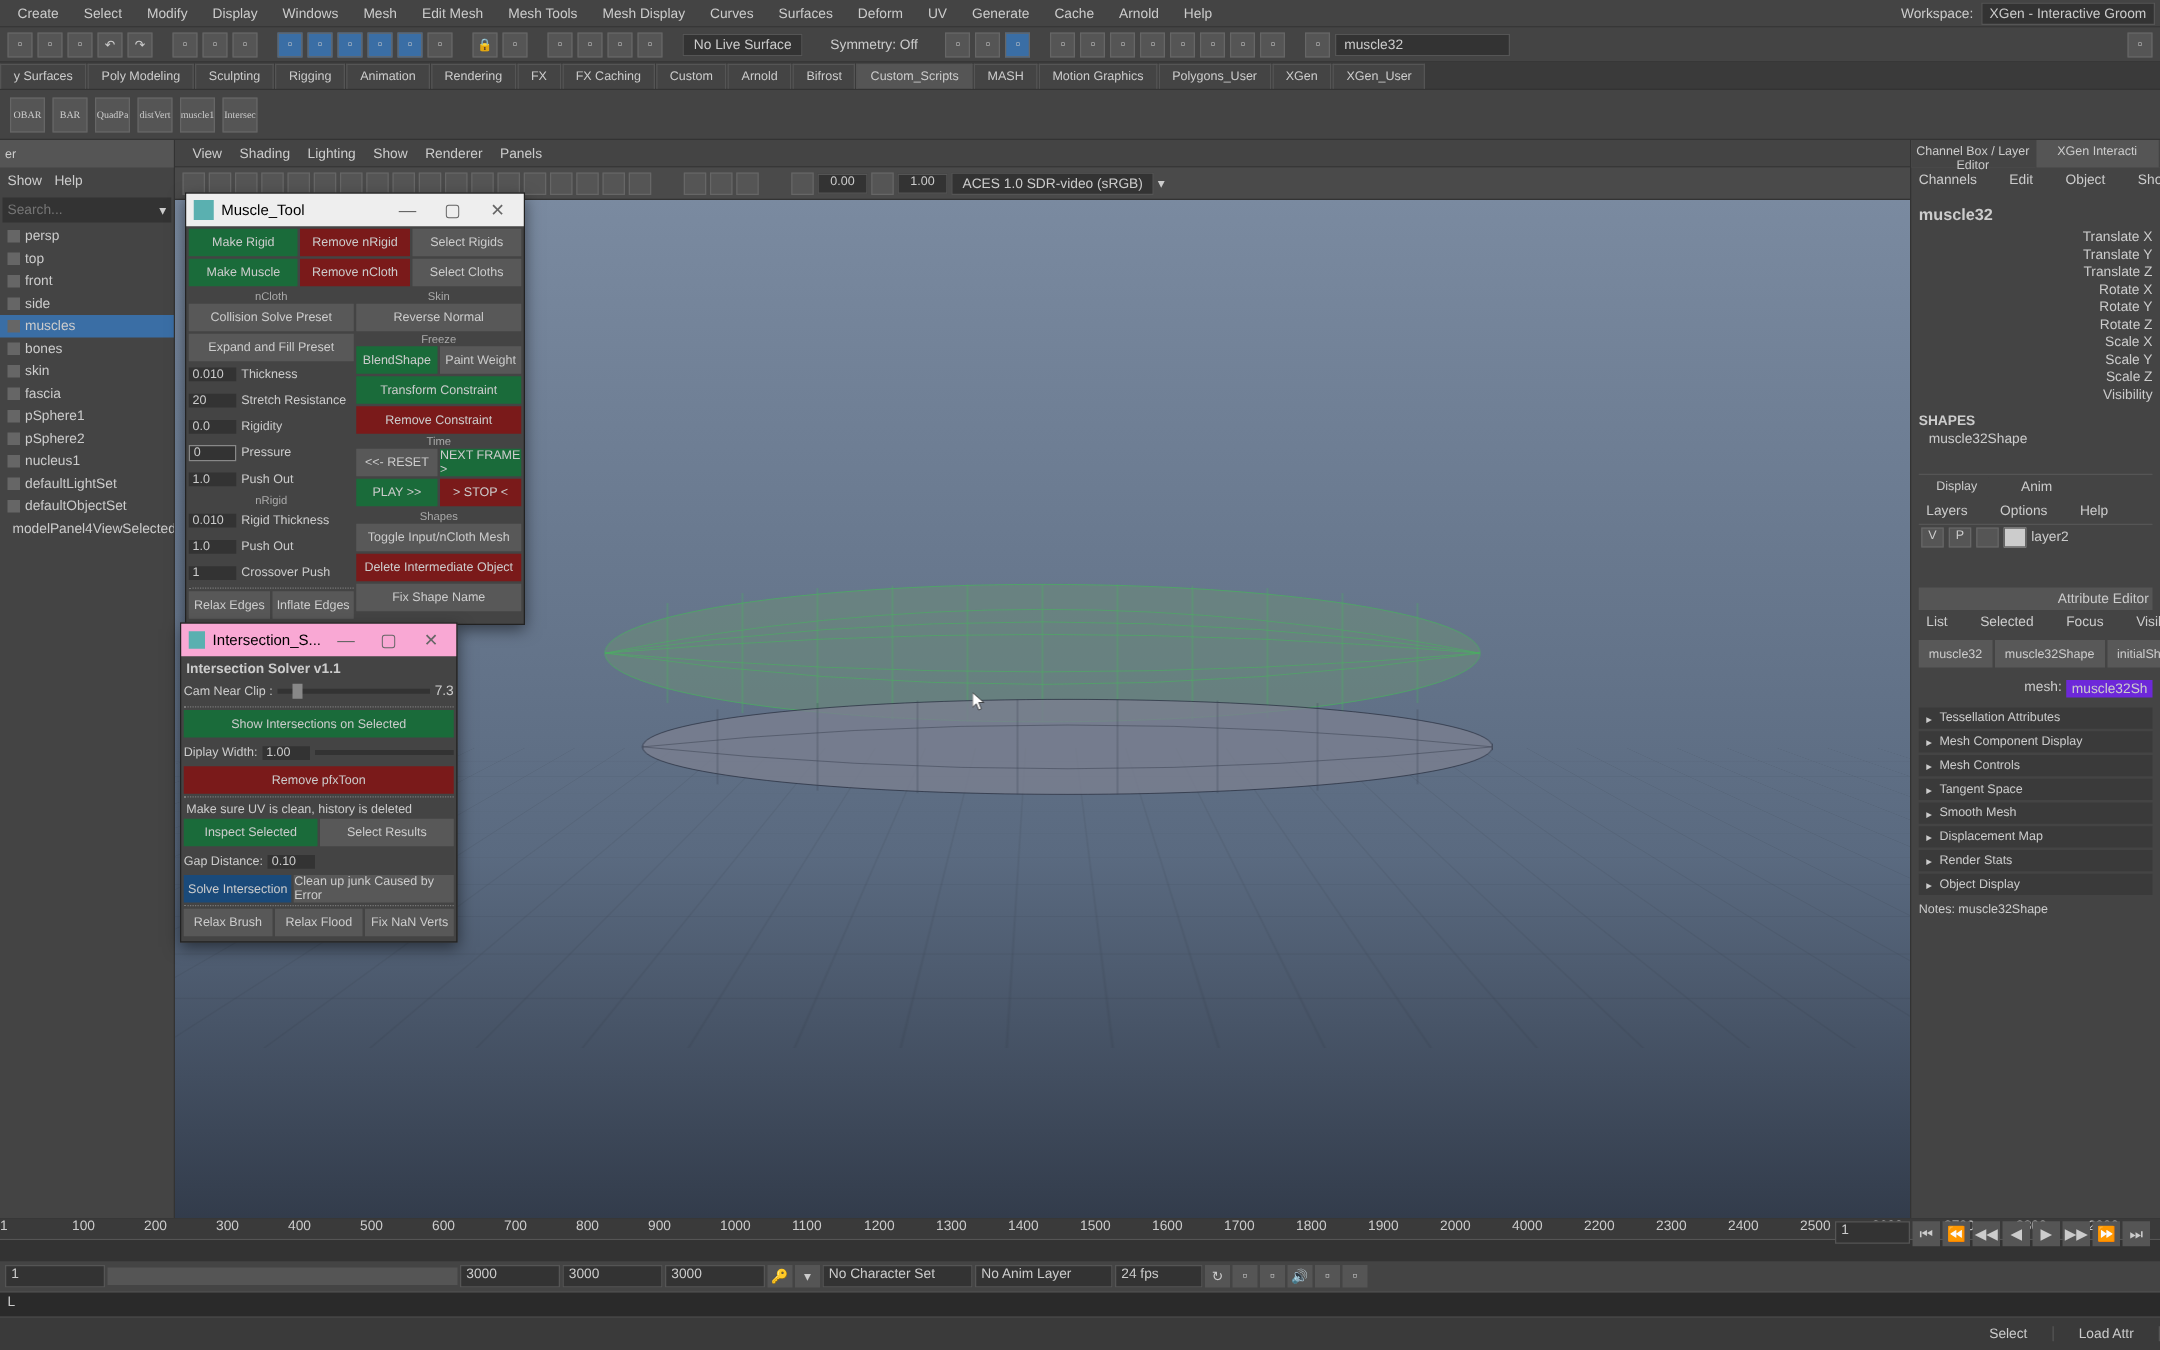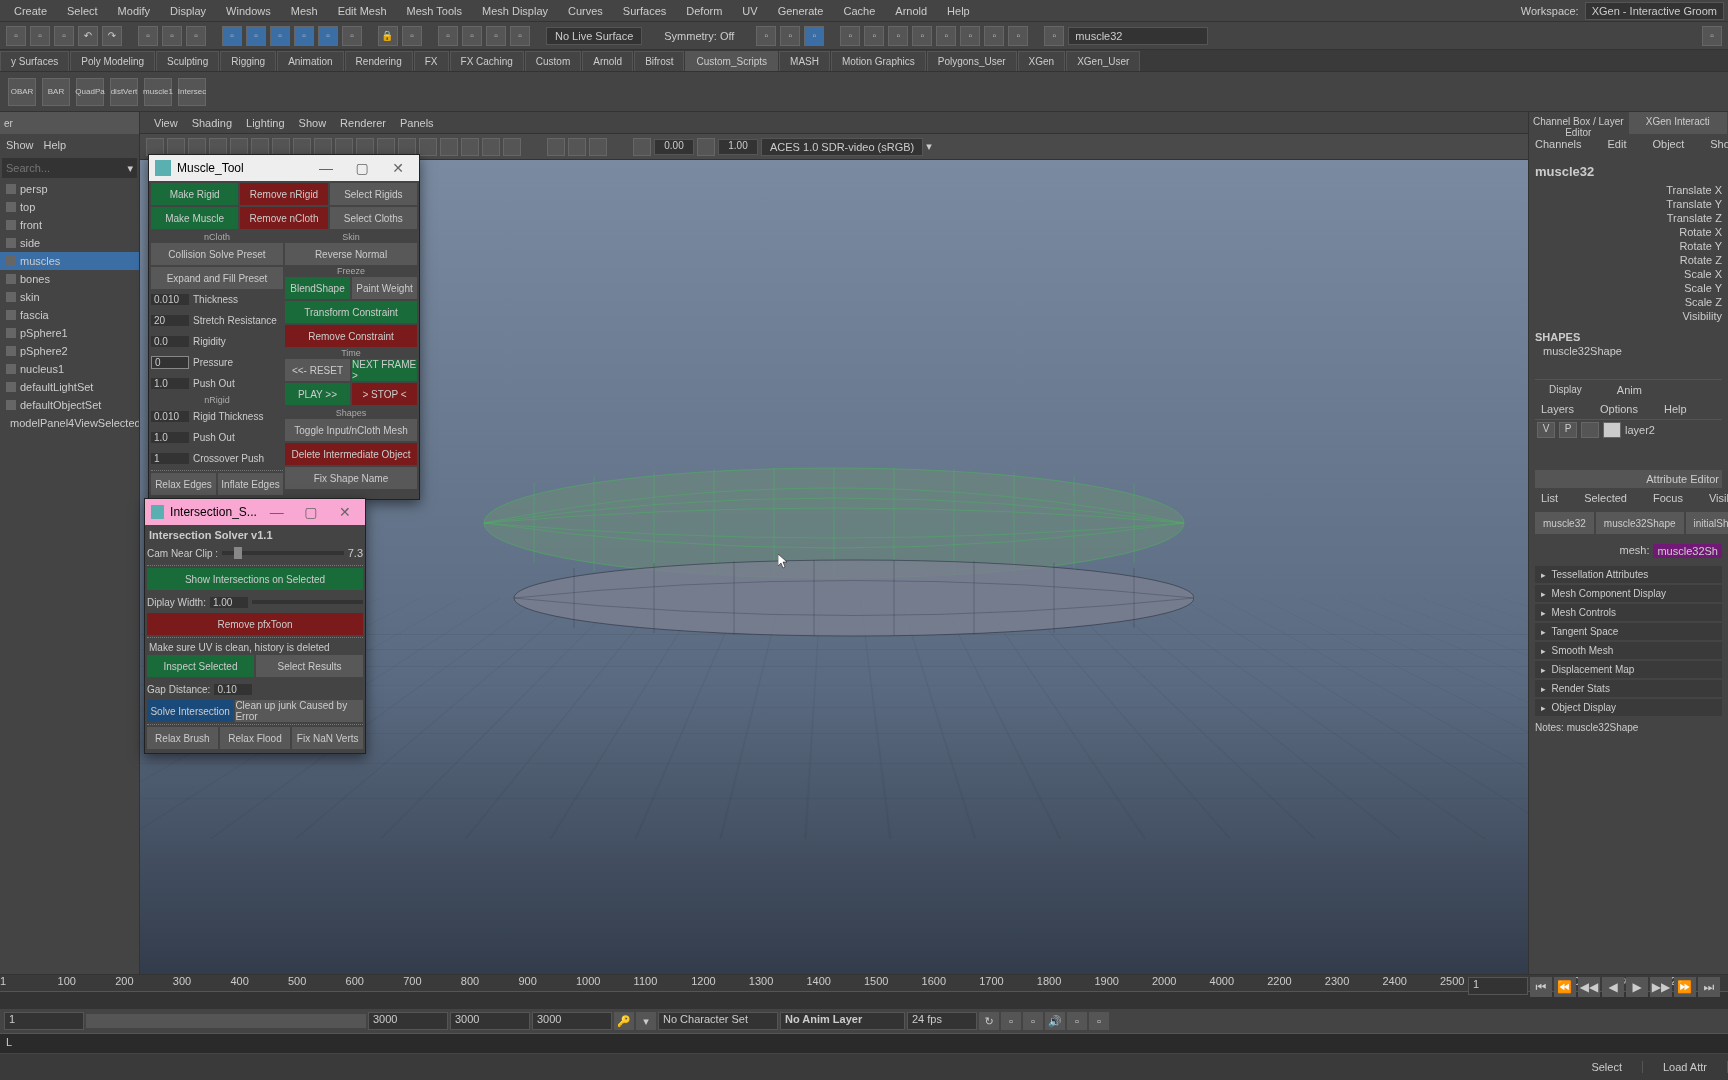--- a/index.html
+++ b/index.html
@@ -13,21 +13,21 @@
 .toolbar { height:28px; background:#444; display:flex; align-items:center; gap:4px; padding:0 6px; border-bottom:1px solid #333; }
 .tb-icon { width:20px; height:20px; background:#555; border:1px solid #666; display:flex; align-items:center; justify-content:center; font-size:10px; }
 .tb-icon.blue { background:#3a6ea5; }
 .tb-sep { width:8px; }
 
 .shelf-tabs { height:22px; background:#3a3a3a; display:flex; align-items:flex-end; border-bottom:1px solid #333; }
 .shelf-tab { padding:4px 10px; background:#444; border:1px solid #555; border-bottom:none; margin-right:1px; font-size:10px; cursor:pointer;}
 .shelf-tab.active { background:#555; }
 .shelf-icons { height:40px; background:#444; display:flex; align-items:center; gap:6px; padding:0 8px; border-bottom:1px solid #333;}
 .shelf-ico { width:28px; height:28px; background:#555; border:1px solid #666; display:flex; flex-direction:column; align-items:center; justify-content:center; font-size:8px;}
-.shelf-ico span{font-size:8px;}
+.shelf-ico span{font-size:8px;font-family:Liberation Serif, serif;}
 
 .main { position:absolute; top:112px; bottom:44px; left:0; right:0; display:flex; }
 
 .left-panel { width:140px; background:#444; border-right:1px solid #333; display:flex; flex-direction:column; }
 .left-head { height:22px; background:#555; display:flex; align-items:center; padding:0 4px; font-size:10px;}
 .left-sub { height:22px; display:flex; align-items:center; gap:10px; padding:0 6px;}
 .search { height:20px; background:#333; margin:2px; display:flex; align-items:center; padding:0 4px;}
 .search input{ background:transparent; border:none; outline:none; width:100%; color:#ccc; font-size:11px;}
 .outliner { flex:1; overflow:auto; font-size:11px;}
 .outliner .row{ padding:3px 6px; display:flex; align-items:center; gap:4px;}
@@ -421,21 +421,21 @@
         <span>Visibility</span>
         <span>Dis</span>
       </div>
       <div style="display:flex; gap:2px; padding:4px 0;">
         <div class="btn grey" style="flex:0 0 auto; padding:0 8px;">muscle32</div>
         <div class="btn grey" style="flex:0 0 auto; padding:0 8px;">muscle32Shape</div>
         <div class="btn grey" style="flex:0 0 auto; padding:0 8px;">initialSh</div>
       </div>
       <div style="display:flex; justify-content:flex-end; gap:4px; padding:6px 0;">
         <span>mesh:</span>
-        <div style="background:#701a75; padding:1px 4px;">muscle32Sh</div>
+        <div style="background:#6d28d9; padding:1px 4px;">muscle32Sh</div>
       </div>
       <div class="sec-head">Tessellation Attributes</div>
       <div class="sec-head">Mesh Component Display</div>
       <div class="sec-head">Mesh Controls</div>
       <div class="sec-head">Tangent Space</div>
       <div class="sec-head">Smooth Mesh</div>
       <div class="sec-head">Displacement Map</div>
       <div class="sec-head">Render Stats</div>
       <div class="sec-head">Object Display</div>
       <div style="padding:6px 0; font-size:10px;">Notes: muscle32Shape</div>
@@ -623,21 +623,21 @@
   <div class="tl-track"></div>
   <div class="tl-controls">
     <div class="tc-field">1</div>
     <div style="flex:0 0 280px; height:14px; background:#555;"></div>
     <div class="tc-field">3000</div>
     <div class="tc-field">3000</div>
     <div class="tc-field">3000</div>
     <div class="tc-btn">🔑</div>
     <div class="tc-btn">▾</div>
     <div class="tc-field" style="width:120px;">No Character Set</div>
-    <div class="tc-field" style="width:125px;font-weight:bold;">No Anim Layer</div>
+    <div class="tc-field" style="width:110px;">No Anim Layer</div>
     <div class="tc-field" style="width:70px;">24 fps</div>
     <div class="tc-btn">↻</div>
     <div class="tc-btn">▫</div>
     <div class="tc-btn">▫</div>
     <div class="tc-btn">🔊</div>
     <div class="tc-btn">▫</div>
     <div class="tc-btn">▫</div>
   </div>
   <div class="playback" style="position:absolute; right:4px; top:2px;">
     <div class="tc-field" style="width:60px;">1</div>

